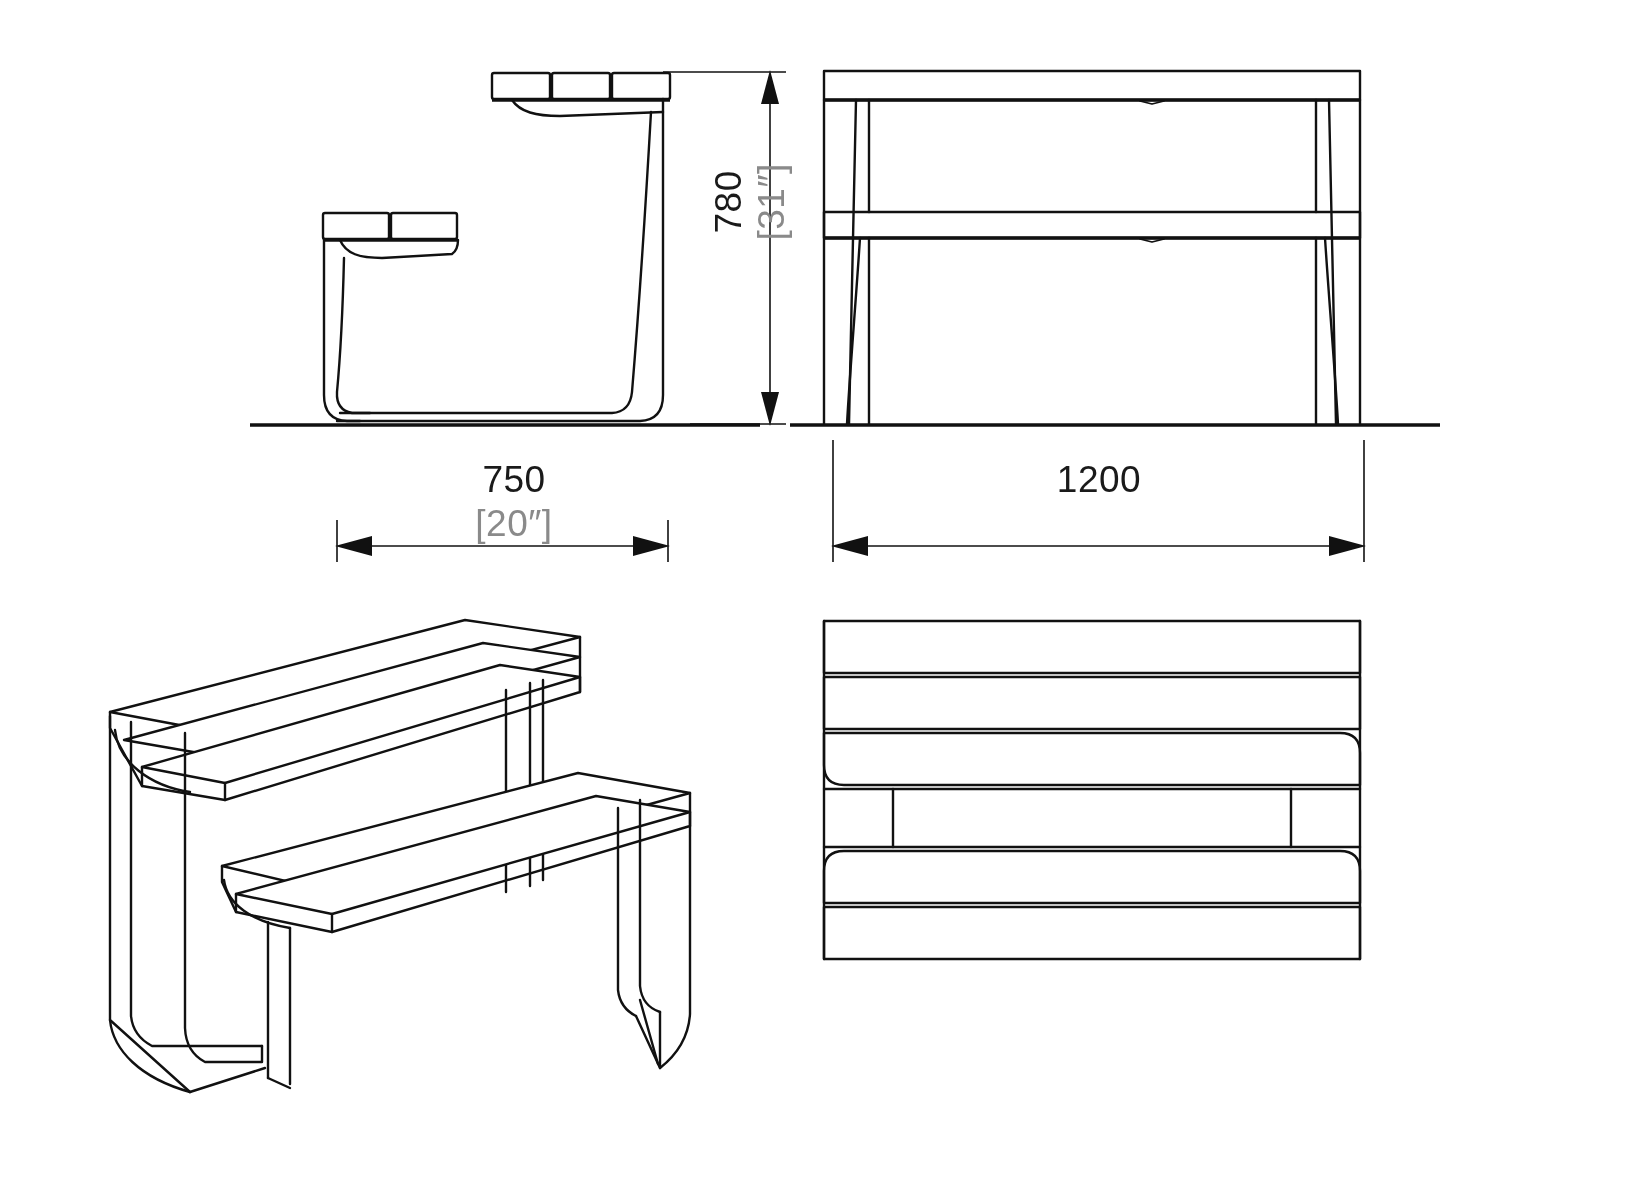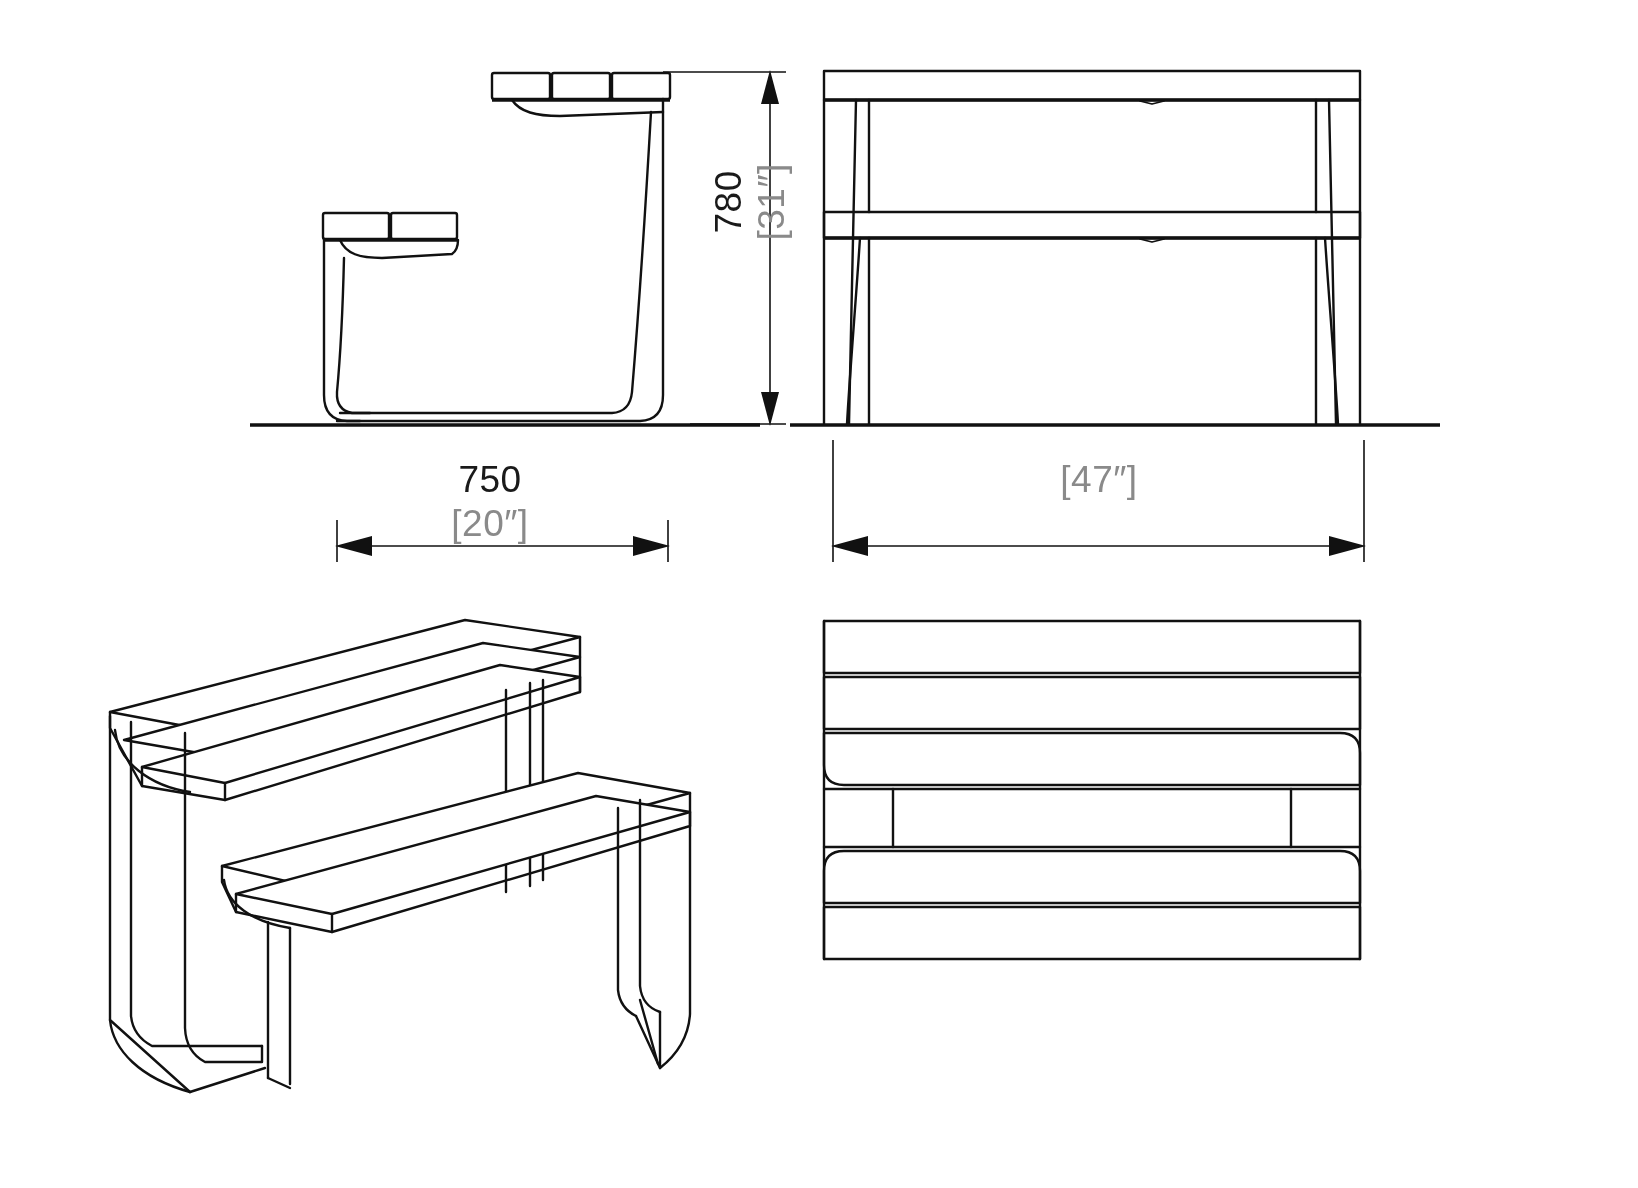--- a/index.html
+++ b/index.html
@@ -224,22 +224,22 @@
 
   </svg>
 
   <div class="dim-text rot90" style="left:629px; top:180px; width:200px;">
     <span class="dim-primary">780</span>
   </div>
   <div class="dim-text rot90" style="left:672px; top:180px; width:200px;">
     <span class="dim-secondary">[31″]</span>
   </div>
 
-  <div class="dim-text" style="left:340px; top:458px; width:300px;">
+  <div class="dim-text" style="left:364px; top:458px; width:300px;">
     <div class="dim-primary">750</div>
     <div class="dim-secondary">[20″]</div>
   </div>
 
   <div class="dim-text" style="left:949px; top:458px; width:300px;">
-    <div class="dim-secondary">[47″]</div>
+    <div class="dim-primary">1200</div>
   </div>
 
 </div>
 
 </body></html>

